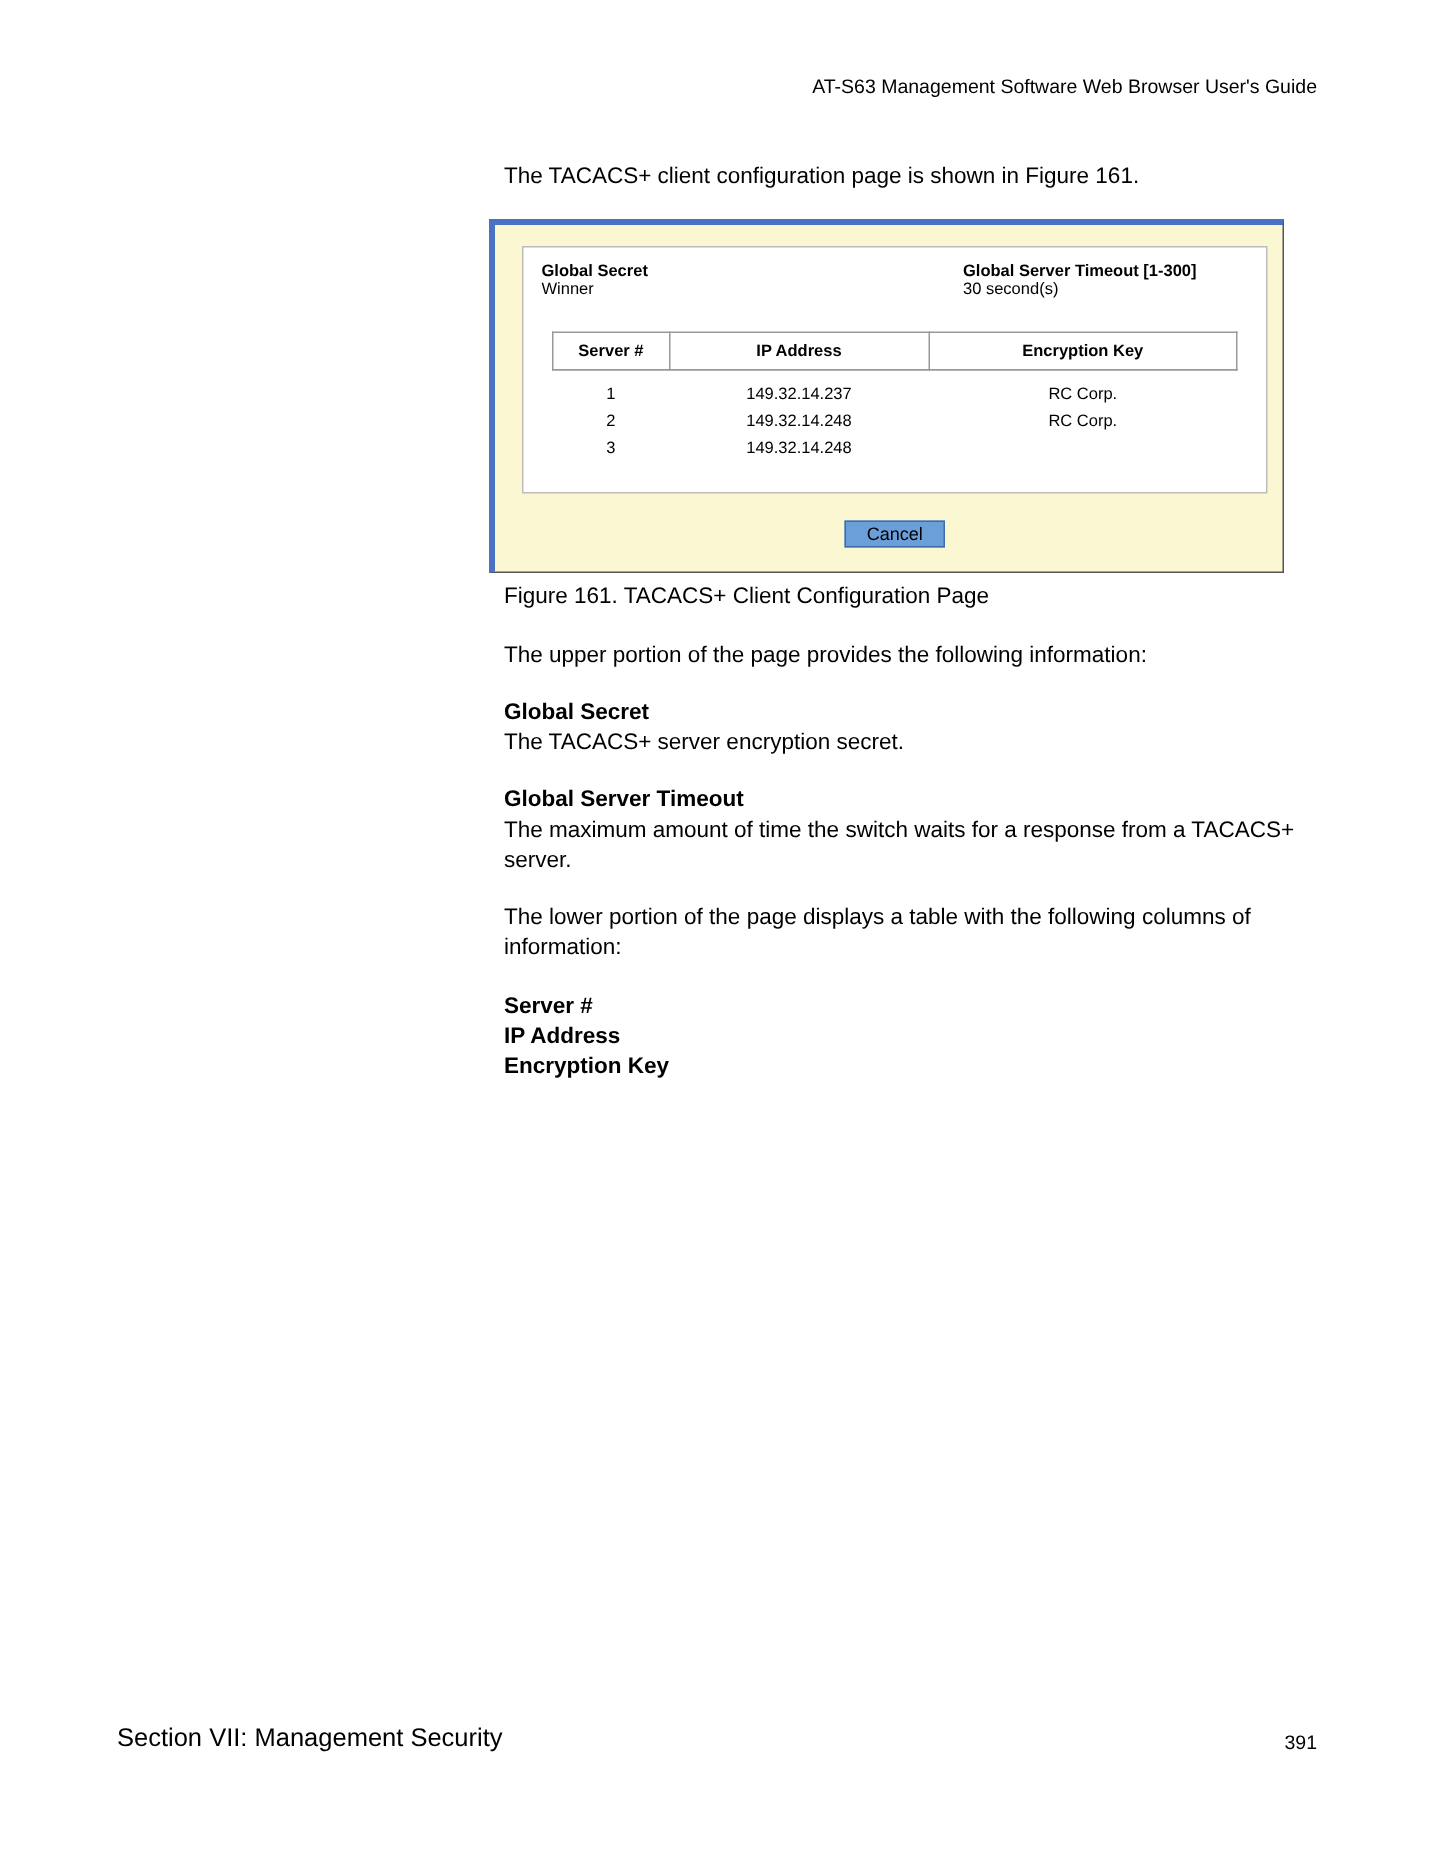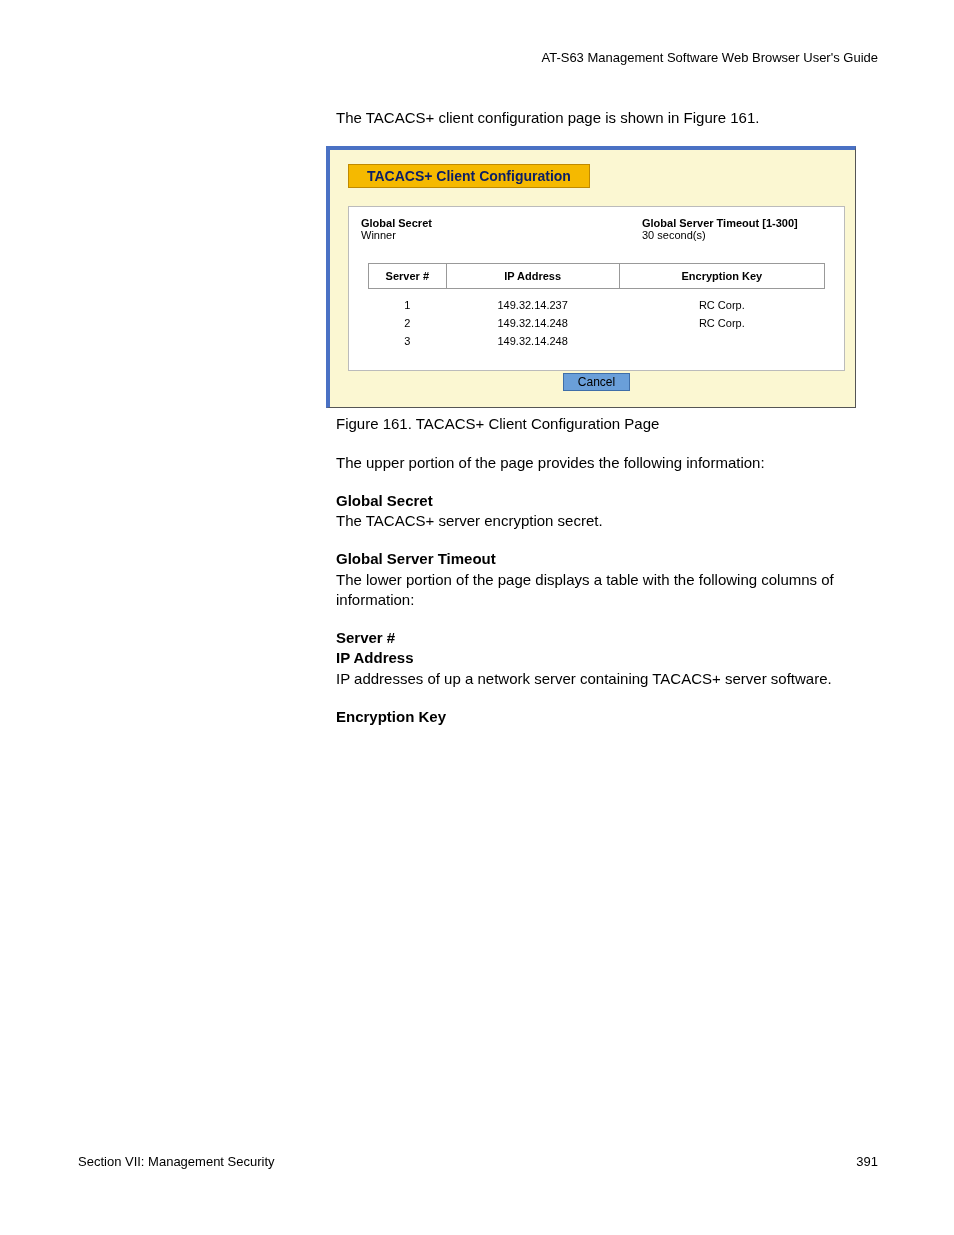--- a/index.html
+++ b/index.html
@@ -75,52 +75,51 @@
   .screenshot thead th {
     border: 1px solid #999;
     padding: 6px 4px;
     font-weight: bold;
   }
   .screenshot tbody td {
     text-align: center;
     padding: 3px 4px;
   }
   .screenshot tbody tr:first-child td { padding-top: 10px; }
-  .screenshot .cancel-wrap { text-align: center; margin-top: 2px; }
+  .screenshot .cancel-wrap { text-align: center; margin-top: 18px; }
   .screenshot .cancel-btn {
     display: inline-block;
     background: #6a9fd9;
     border: 1px solid #3f6ea8;
     padding: 1px 14px;
     font-size: 12px;
   }
   .footer-left {
     position: absolute;
     left: 78px;
     bottom: 66px;
-    font-size: 13px;
+    font-size: 17px;
   }
   .footer-right {
     position: absolute;
     right: 76px;
     bottom: 66px;
     font-size: 13px;
     margin-top: 32px;
   }
 </style>
 </head>
 <body>
 
 <div class="header-text">AT-S63 Management Software Web Browser User's Guide</div>
 
 <div class="body-content">
   <p>The TACACS+ client configuration page is shown in Figure 161.</p>
 
   <div class="screenshot">
-    <div class="titlebar">TACACS+ Client Configuration</div>
     <div class="panel">
       <div class="upper">
         <div class="col">
           <b>Global Secret</b><br>
           <span>Winner</span>
         </div>
         <div class="col" style="min-width:190px;">
           <b>Global Server Timeout [1-300]</b><br>
           <span>30 second(s)</span>
         </div>
@@ -158,25 +157,25 @@
   </div>
 
   <p class="figure-caption">Figure 161. TACACS+ Client Configuration Page</p>
 
   <p>The upper portion of the page provides the following information:</p>
 
   <p class="term">Global Secret</p>
   <p class="def">The TACACS+ server encryption secret.</p>
 
   <p class="term">Global Server Timeout</p>
+  <p class="def">The maximum amount of time the switch waits for a response from a TACACS+ server.</p>
 
   <p>The lower portion of the page displays a table with the following columns of information:</p>
 
   <p class="term">Server #</p>
 
   <p class="term">IP Address</p>
-  <p class="def">IP addresses of up a network server containing TACACS+ server software.</p>
 
   <p class="term">Encryption Key</p>
 </div>
 
 <div class="footer-left">Section VII: Management Security</div>
 <div class="footer-right">391</div>
 
 </body></html>

